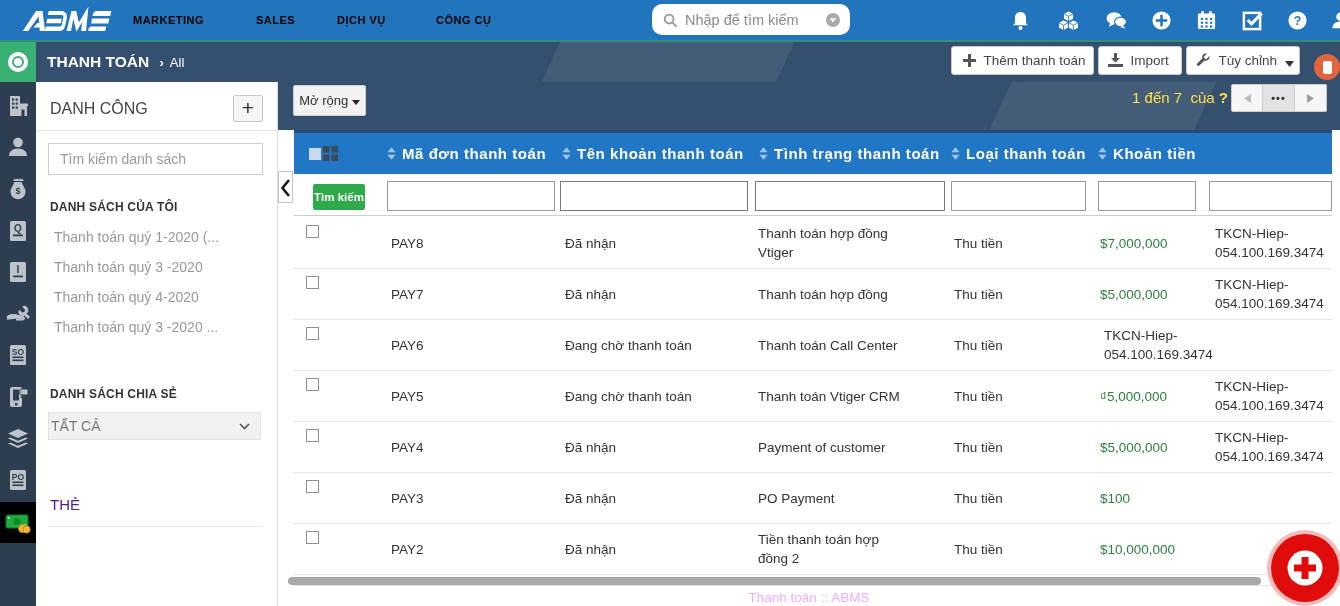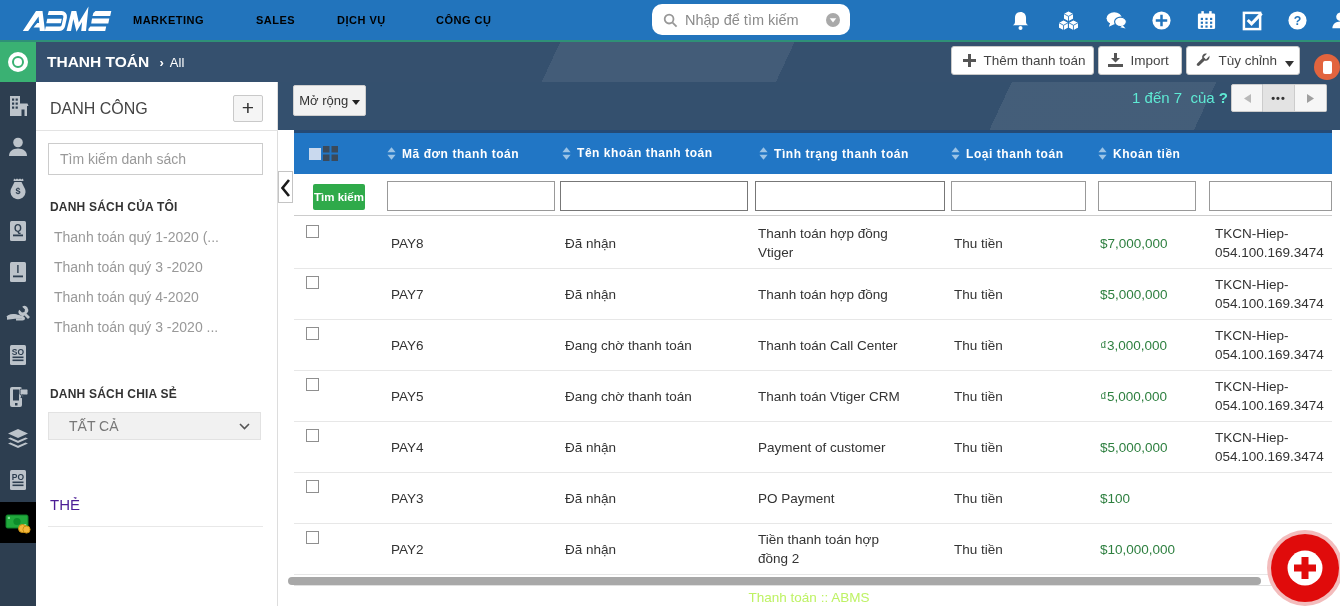--- a/index.html
+++ b/index.html
@@ -33,44 +33,44 @@
 .sicon{left:0;width:36px;height:41.6px;display:flex;align-items:center;justify-content:center}
 #activetile{left:0;top:420px;width:36px;height:41px;background:#000;display:flex;align-items:center;justify-content:center}
 
 #panel{left:36px;top:82px;width:242px;height:524px;background:#fff;border-right:1px solid #ddd}
 #panel .h1{position:absolute;left:14px;top:18px;font-size:16px;color:#444}
 #plus{position:absolute;left:197px;top:13px;width:30px;height:27px;background:#f5f5f5;border:1px solid #c9c9c9;border-radius:2px;text-align:center;line-height:24px;font-size:21px;font-weight:400;color:#333}
 #panel .div1{position:absolute;left:0;top:48px;width:242px;height:1px;background:#e3e3e3}
 #psearch{position:absolute;left:12px;top:61px;width:215px;height:32px;border:1px solid #ccc;font-size:14px;color:#999;line-height:30px;padding-left:11px}
 .shead{position:absolute;left:14px;font-size:12px;font-weight:700;color:#333;letter-spacing:.2px}
 .pitem{position:absolute;left:18px;font-size:14px;color:#999;white-space:nowrap}
-#psel{position:absolute;left:12px;top:330px;width:213px;height:28px;background:#f1f1f1;border:1px solid #e2e2e2;font-size:14px;color:#777;line-height:26px;padding-left:20px}
+#psel{position:absolute;left:12px;top:330px;width:213px;height:28px;background:#f1f1f1;border:1px solid #e2e2e2;font-size:14px;color:#777;line-height:26px;padding-left:2px}
 #psel svg{position:absolute;right:10px;top:10px}
 #the{position:absolute;left:14px;top:414px;font-size:15px;color:#4c1d95}
 #panel .div2{position:absolute;left:12px;top:444px;width:215px;height:1px;background:#e8e8e8}
 
 #content{left:278px;top:82px;width:1062px;height:524px;background:#34506e;overflow:hidden}
 #content .diag{position:absolute;left:500px;top:0;width:562px;height:48px;background:linear-gradient(115deg,rgba(255,255,255,0) 40%,rgba(255,255,255,.08) 40%,rgba(255,255,255,.08) 75%,rgba(255,255,255,0) 75%)}
 #gutter{left:0;top:48px;width:16px;height:476px;background:#fff}
 #collapse{left:0;top:89px;width:15px;height:32px;background:#fff;border:1px solid #c4c4c4;text-align:center}
 #expand{left:15px;top:3px;width:73px;height:31px;background:#f2f2f2;border:1px solid #cfcfcf;border-radius:2px;font-size:13px;color:#333;text-align:center;line-height:29px}
-#pgtext{left:764px;top:2px;width:186px;height:28px;line-height:28px;color:#5eead4;font-size:15px;text-align:right}
+#pgtext{left:764px;top:2px;width:186px;height:28px;line-height:28px;color:#fde047;font-size:15px;text-align:right}
 #pgbtns{left:953px;top:2px;height:28px}
 .pgb{float:left;width:32px;height:28px;border:1px solid #ccc;background:#f6f6f6;text-align:center;line-height:26px;color:#aaa;font-size:13px}
 
 #rstrip{left:1054px;top:48px;width:8px;height:476px;background:#fff}
 #bottomwhite{left:0;top:504px;width:1062px;height:20px;background:#fff}
 #scrollbar{left:10px;top:495px;width:973px;height:8px;background:#a8a8a8;border-radius:4px}
-#footer{left:0;top:508px;width:1062px;text-align:center;font-size:13.5px;color:#bef264}
+#footer{left:0;top:508px;width:1062px;text-align:center;font-size:13.5px;color:#f0abfc}
 #fab{left:1266px;top:529px;width:78px;height:78px}
 
 #table{left:16px;top:48px;width:1038px;height:456px;background:#fff;border-bottom:1px solid #e0e0e0}
 #navy{left:0;top:0;width:1038px;height:3px;background:#254a75}
 #thead{left:0;top:3px;width:1038px;height:41px;background:#2176c5;display:flex}
-.th{color:#fff;font-weight:700;font-size:12px;letter-spacing:.55px;display:flex;align-items:center;overflow:hidden;flex-shrink:0}
+.th{color:#fff;font-weight:700;font-size:15px;letter-spacing:.55px;display:flex;align-items:center;overflow:hidden;flex-shrink:0}
 .sortarr{margin:0 6px 0 6px;flex-shrink:0;width:9px;height:13px}
 #searchrow{left:0;top:44px;width:1038px;height:42px;background:#fff;border-bottom:1px solid #ccc}
 .sinp{position:absolute;top:7px;height:30px;border:1px solid #999;background:#fff}
 #tim{position:absolute;left:19px;top:10px;width:52px;height:26px;background:#2faa4a;border-radius:2px;color:#fff;font-size:11.5px;font-weight:700;text-align:center;line-height:26px;white-space:nowrap;overflow:hidden}
 .row{position:relative;width:1038px;height:51px;display:flex;border-bottom:1px solid #e7e7e7;font-size:13.5px;color:#333}
 .c{flex-shrink:0;display:flex;align-items:center;overflow:hidden}
 .cb{position:absolute;left:12px;top:7px;width:13px;height:13px;border:1px solid #8f8f8f;background:#fff}
 .green{color:#2d7f3f}
 .c0{width:87px}.c1{width:175px;padding-left:10px}.c2{width:192px;padding-left:9px}.c3{width:197px;padding-left:10px;line-height:19px}.c4{width:147px;padding-left:9px}.c5{width:111px;padding-left:8px}.c6{width:129px;padding-left:12px;line-height:19px}
 </style>
@@ -391,21 +391,20 @@
             <div class="c c5 green">$5,000,000</div>
             <div class="c c6">TKCN-Hiep-<br>054.100.169.3474</div>
           </div>
         <div class="row">
             <div class="cb"></div>
             <div class="c c0"></div>
             <div class="c c1">PAY6</div>
             <div class="c c2">Đang chờ thanh toán</div>
             <div class="c c3">Thanh toán Call Center</div>
             <div class="c c4">Thu tiền</div>
-            <div class="c c5 green">₫3,000,000</div>
             <div class="c c6">TKCN-Hiep-<br>054.100.169.3474</div>
           </div>
         <div class="row">
             <div class="cb"></div>
             <div class="c c0"></div>
             <div class="c c1">PAY5</div>
             <div class="c c2">Đang chờ thanh toán</div>
             <div class="c c3">Thanh toán Vtiger CRM</div>
             <div class="c c4">Thu tiền</div>
             <div class="c c5 green">₫5,000,000</div>

